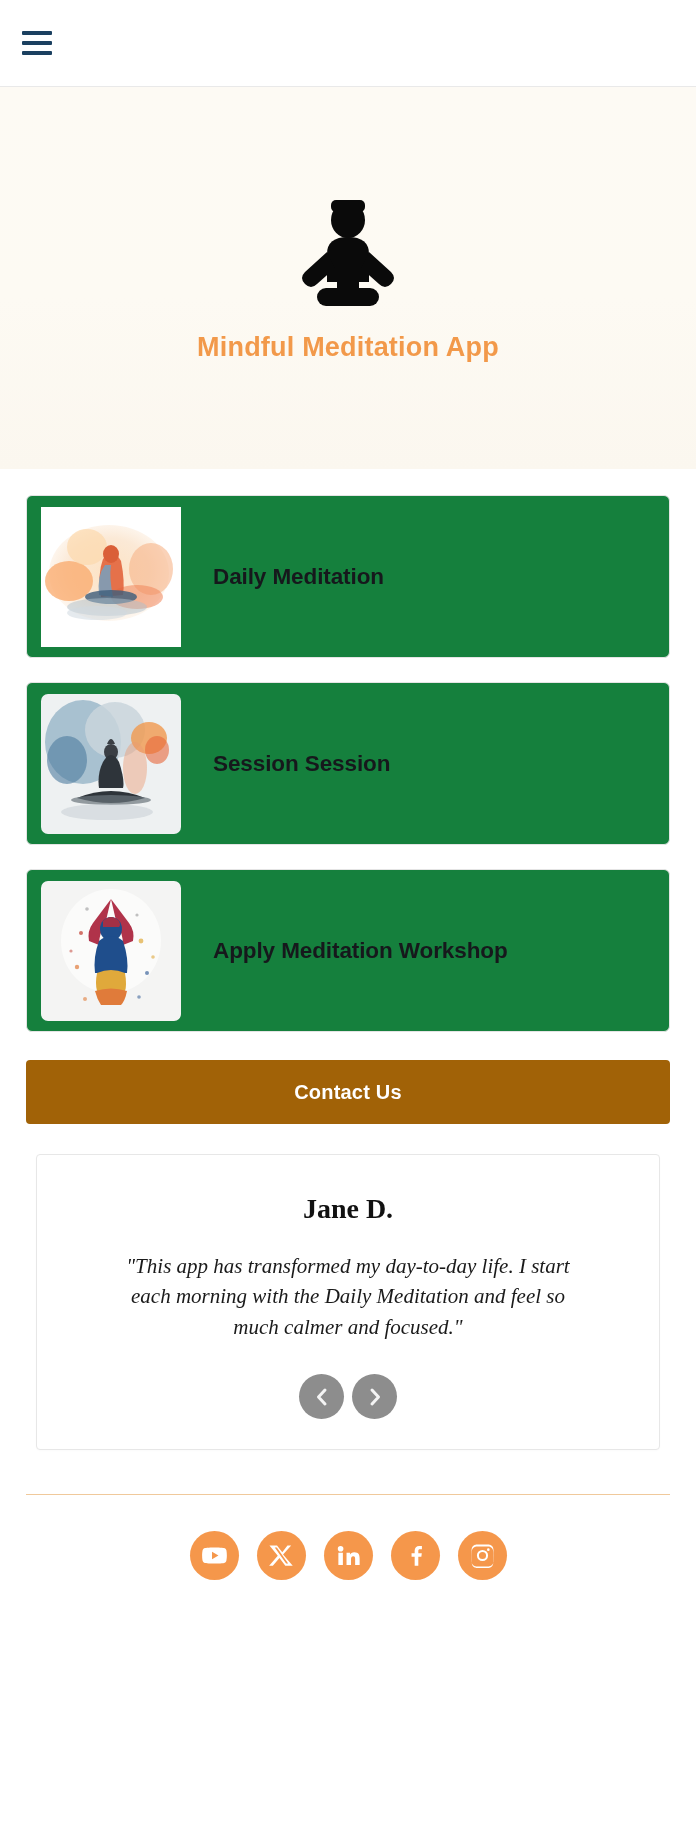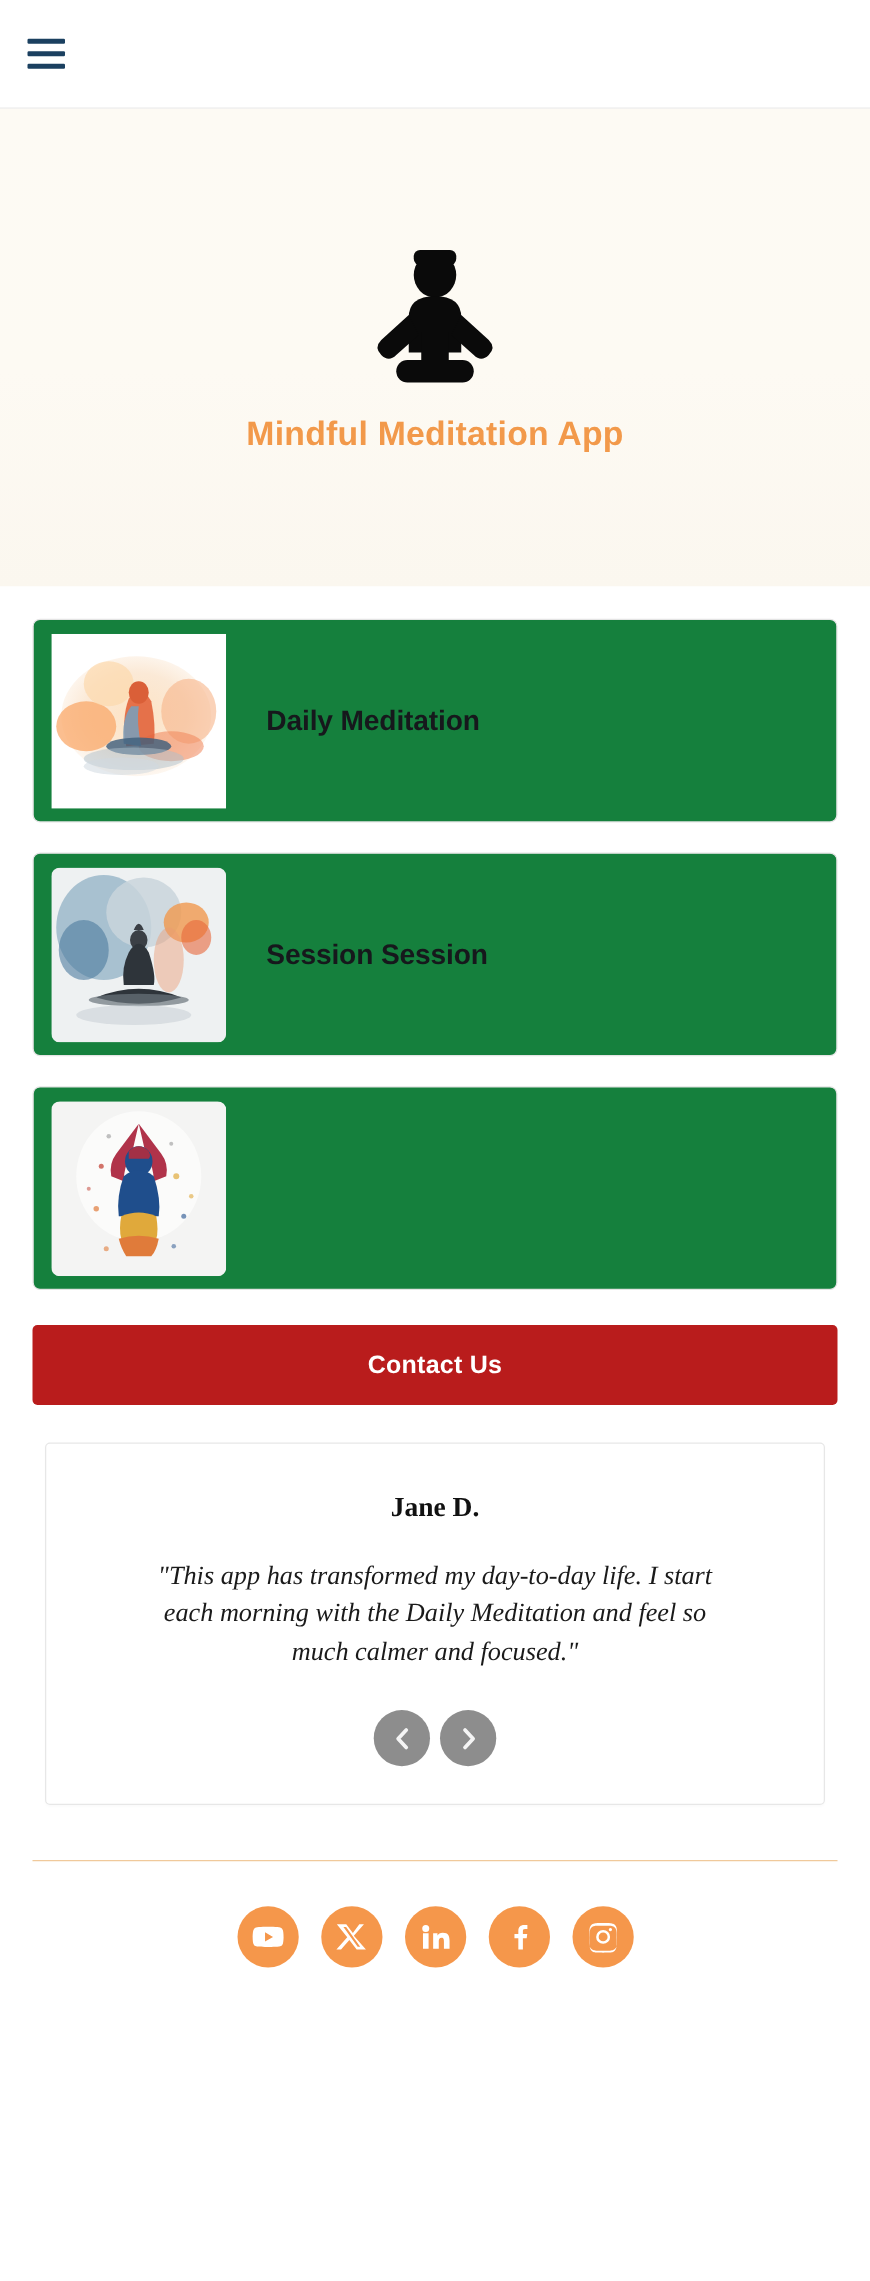--- a/index.html
+++ b/index.html
@@ -92,21 +92,21 @@
     margin-left: 32px;
     letter-spacing: -0.1px;
   }
 
   
   .cta-wrap { padding: 28px 26px 0 26px; }
   .cta {
     display: block;
     width: 100%;
     height: 64px;
-    background: #b91c1c;
+    background: #a16207;
     border: none;
     border-radius: 4px;
     color: #ffffff;
     font-size: 20px;
     font-weight: bold;
     font-family: "Liberation Sans", sans-serif;
     cursor: pointer;
     letter-spacing: 0.2px;
   }
 
@@ -115,21 +115,21 @@
   .testimonial {
     border: 1px solid #e7e7e7;
     border-radius: 4px;
     background: #ffffff;
     padding: 38px 24px 30px 24px;
     text-align: center;
     box-shadow: 0 1px 2px rgba(0,0,0,0.02);
   }
   .testimonial-name {
     font-family: "Liberation Serif", serif;
-    font-size: 22px;
+    font-size: 28px;
     font-weight: bold;
     color: #111111;
     margin-bottom: 26px;
   }
   .testimonial-quote {
     font-family: "Liberation Serif", serif;
     font-style: italic;
     font-size: 21px;
     line-height: 1.45;
     color: #1a1a1a;
@@ -271,20 +271,21 @@
         <circle cx="36" cy="86" r="2.2" fill="#e07b3a" opacity="0.7"></circle>
         <circle cx="106" cy="92" r="2" fill="#1f4e8c" opacity="0.6"></circle>
         <circle cx="46" cy="28" r="1.8" fill="#999" opacity="0.6"></circle>
         <circle cx="96" cy="34" r="1.6" fill="#999" opacity="0.6"></circle>
         <circle cx="30" cy="70" r="1.6" fill="#c0392b" opacity="0.5"></circle>
         <circle cx="112" cy="76" r="1.8" fill="#e0a93b" opacity="0.6"></circle>
         <circle cx="44" cy="118" r="2" fill="#e07b3a" opacity="0.6"></circle>
         <circle cx="98" cy="116" r="1.8" fill="#1f4e8c" opacity="0.5"></circle>
       </svg>
     </div>
+    <div class="card-label">Apply Meditation Workshop</div>
   </div>
 </div>
 
 <div class="cta-wrap">
   <button class="cta">Contact Us</button>
 </div>
 
 <div class="testimonial-wrap">
   <div class="testimonial">
     <div class="testimonial-name">Jane D.</div>

